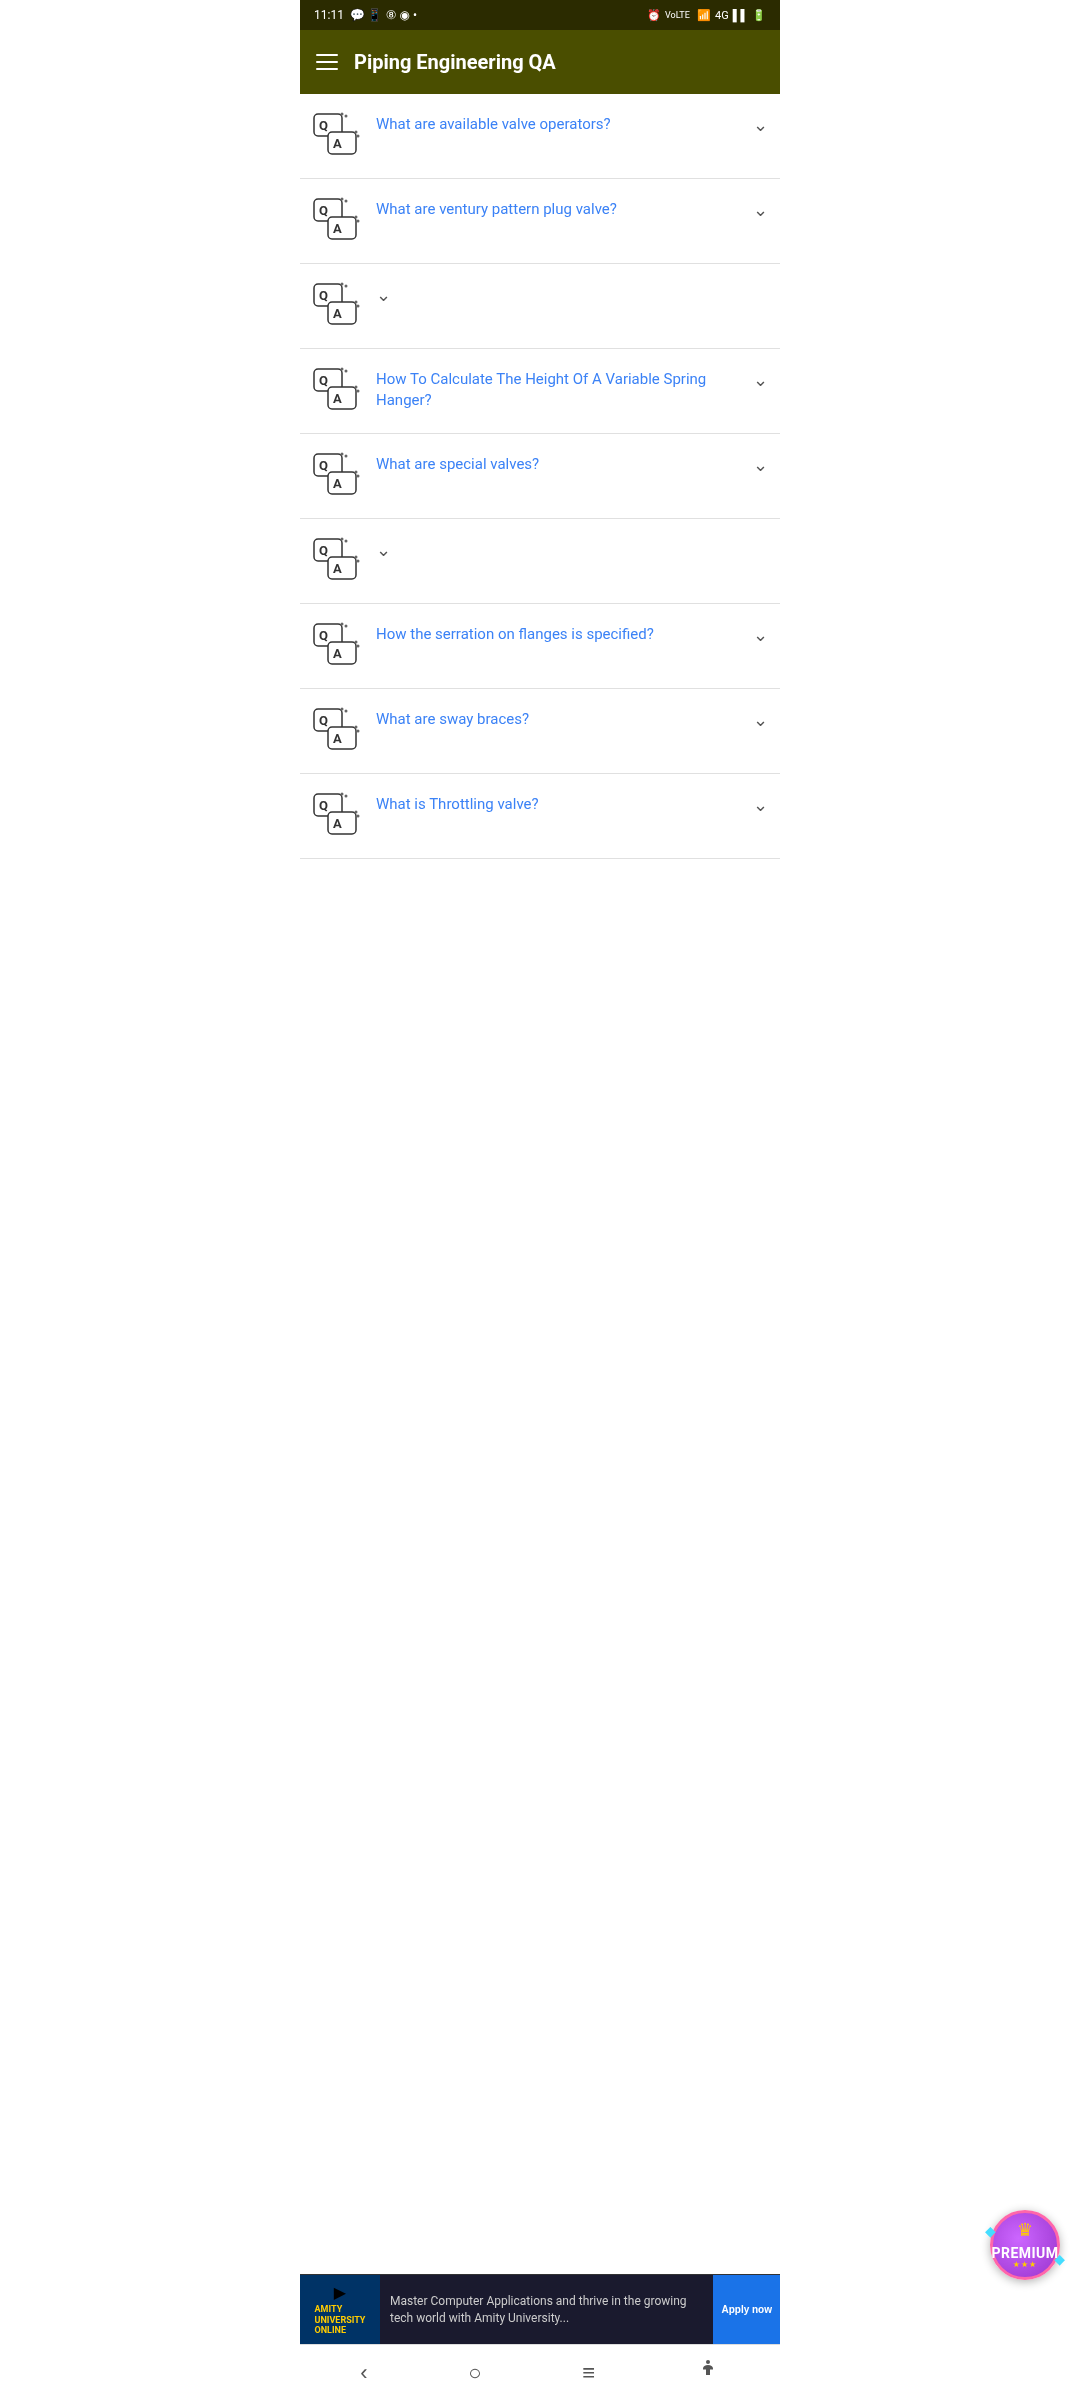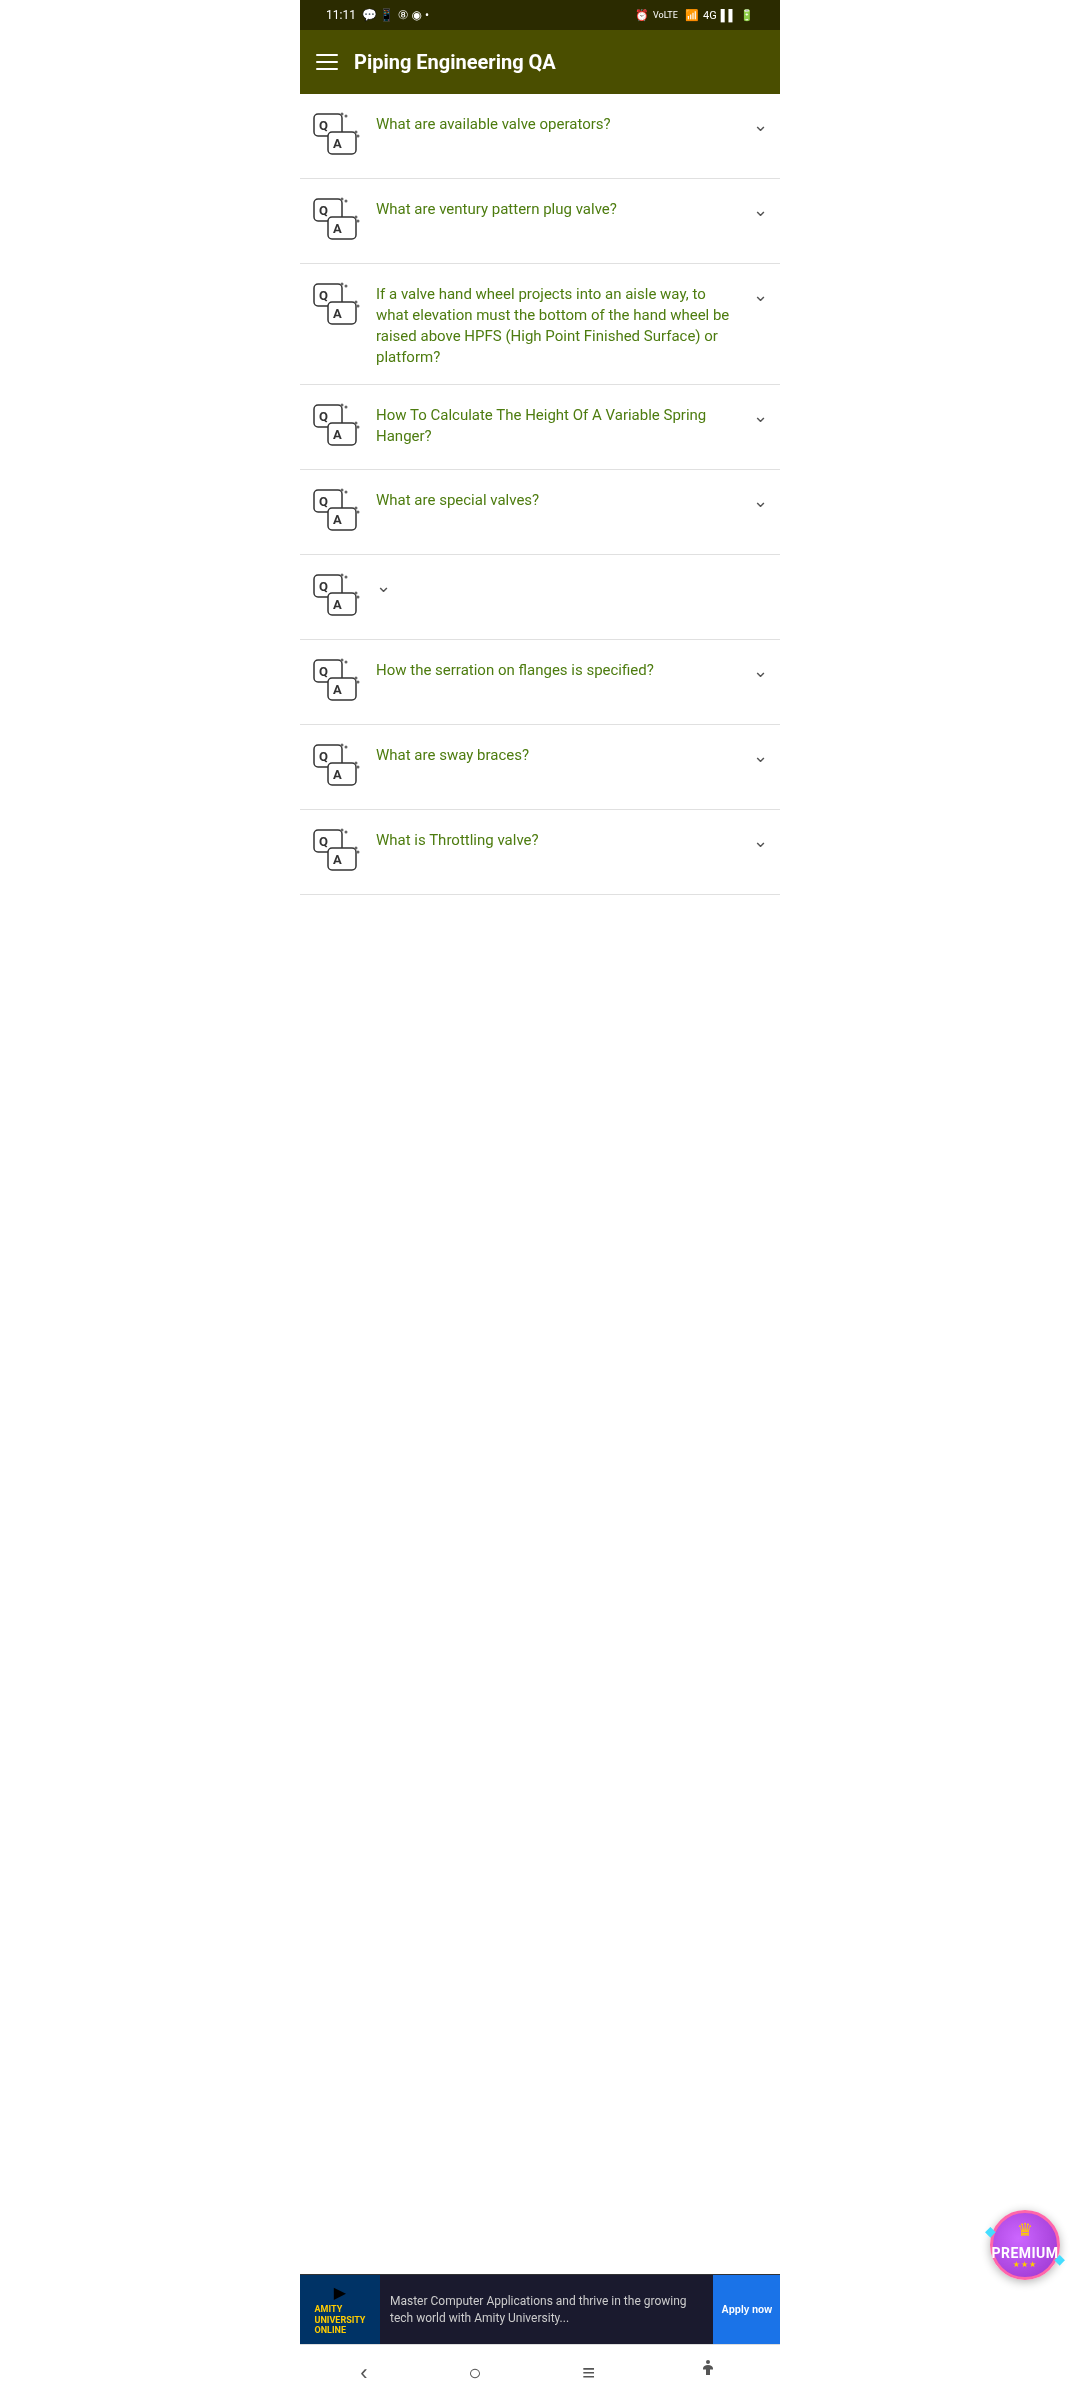--- a/index.html
+++ b/index.html
@@ -16,21 +16,21 @@
       flex-direction: column;
     }
 
     
     .status-bar {
       background: #2b2b00;
       color: #fff;
       display: flex;
       justify-content: space-between;
       align-items: center;
-      padding: 6px 26px;
+      padding: 6px 14px;
       font-size: 12px;
       height: 30px;
     }
     .status-left { display: flex; align-items: center; gap: 6px; }
     .status-right { display: flex; align-items: center; gap: 4px; font-size: 11px; }
 
     
     .header {
       background: #4a4e00;
       color: #fff;
@@ -82,21 +82,21 @@
       position: relative;
     }
     .qa-icon svg {
       width: 52px;
       height: 52px;
     }
 
     .faq-text {
       flex: 1;
       font-size: 15px;
-      color: #4d7c0f;
+      color: #3b82f6;
       line-height: 1.4;
       padding-top: 4px;
     }
 
     .chevron-icon {
       flex-shrink: 0;
       color: #555;
       font-size: 18px;
       padding-top: 4px;
       align-self: flex-start;
@@ -310,21 +310,20 @@
 
       <circle cx="30" cy="4" r="1.5" fill="#666"></circle>
       <circle cx="34" cy="6" r="1.5" fill="#666"></circle>
 
       <rect x="16" y="22" width="28" height="22" rx="4" stroke="#333" stroke-width="1.5" fill="white"></rect>
       <text x="21" y="38" font-size="13" font-weight="bold" fill="#333">A</text>
 
       <circle cx="44" cy="22" r="1.5" fill="#666"></circle>
       <circle cx="46" cy="26" r="1.5" fill="#666"></circle>
     </svg></div>
-      <div class="faq-text">If a valve hand wheel projects into an aisle way, to what elevation must the bottom of the hand wheel be raised above HPFS (High Point Finished Surface) or platform?</div>
       <div class="chevron-icon">⌄</div>
     </div>
     <div class="faq-item">
       <div class="qa-icon">
     <svg viewBox="0 0 52 52" fill="none" xmlns="http://www.w3.org/2000/svg">
 
       <rect x="2" y="4" width="28" height="22" rx="4" stroke="#333" stroke-width="1.5" fill="white"></rect>
       <text x="7" y="20" font-size="13" font-weight="bold" fill="#333">Q</text>
 
       <circle cx="30" cy="4" r="1.5" fill="#666"></circle>

